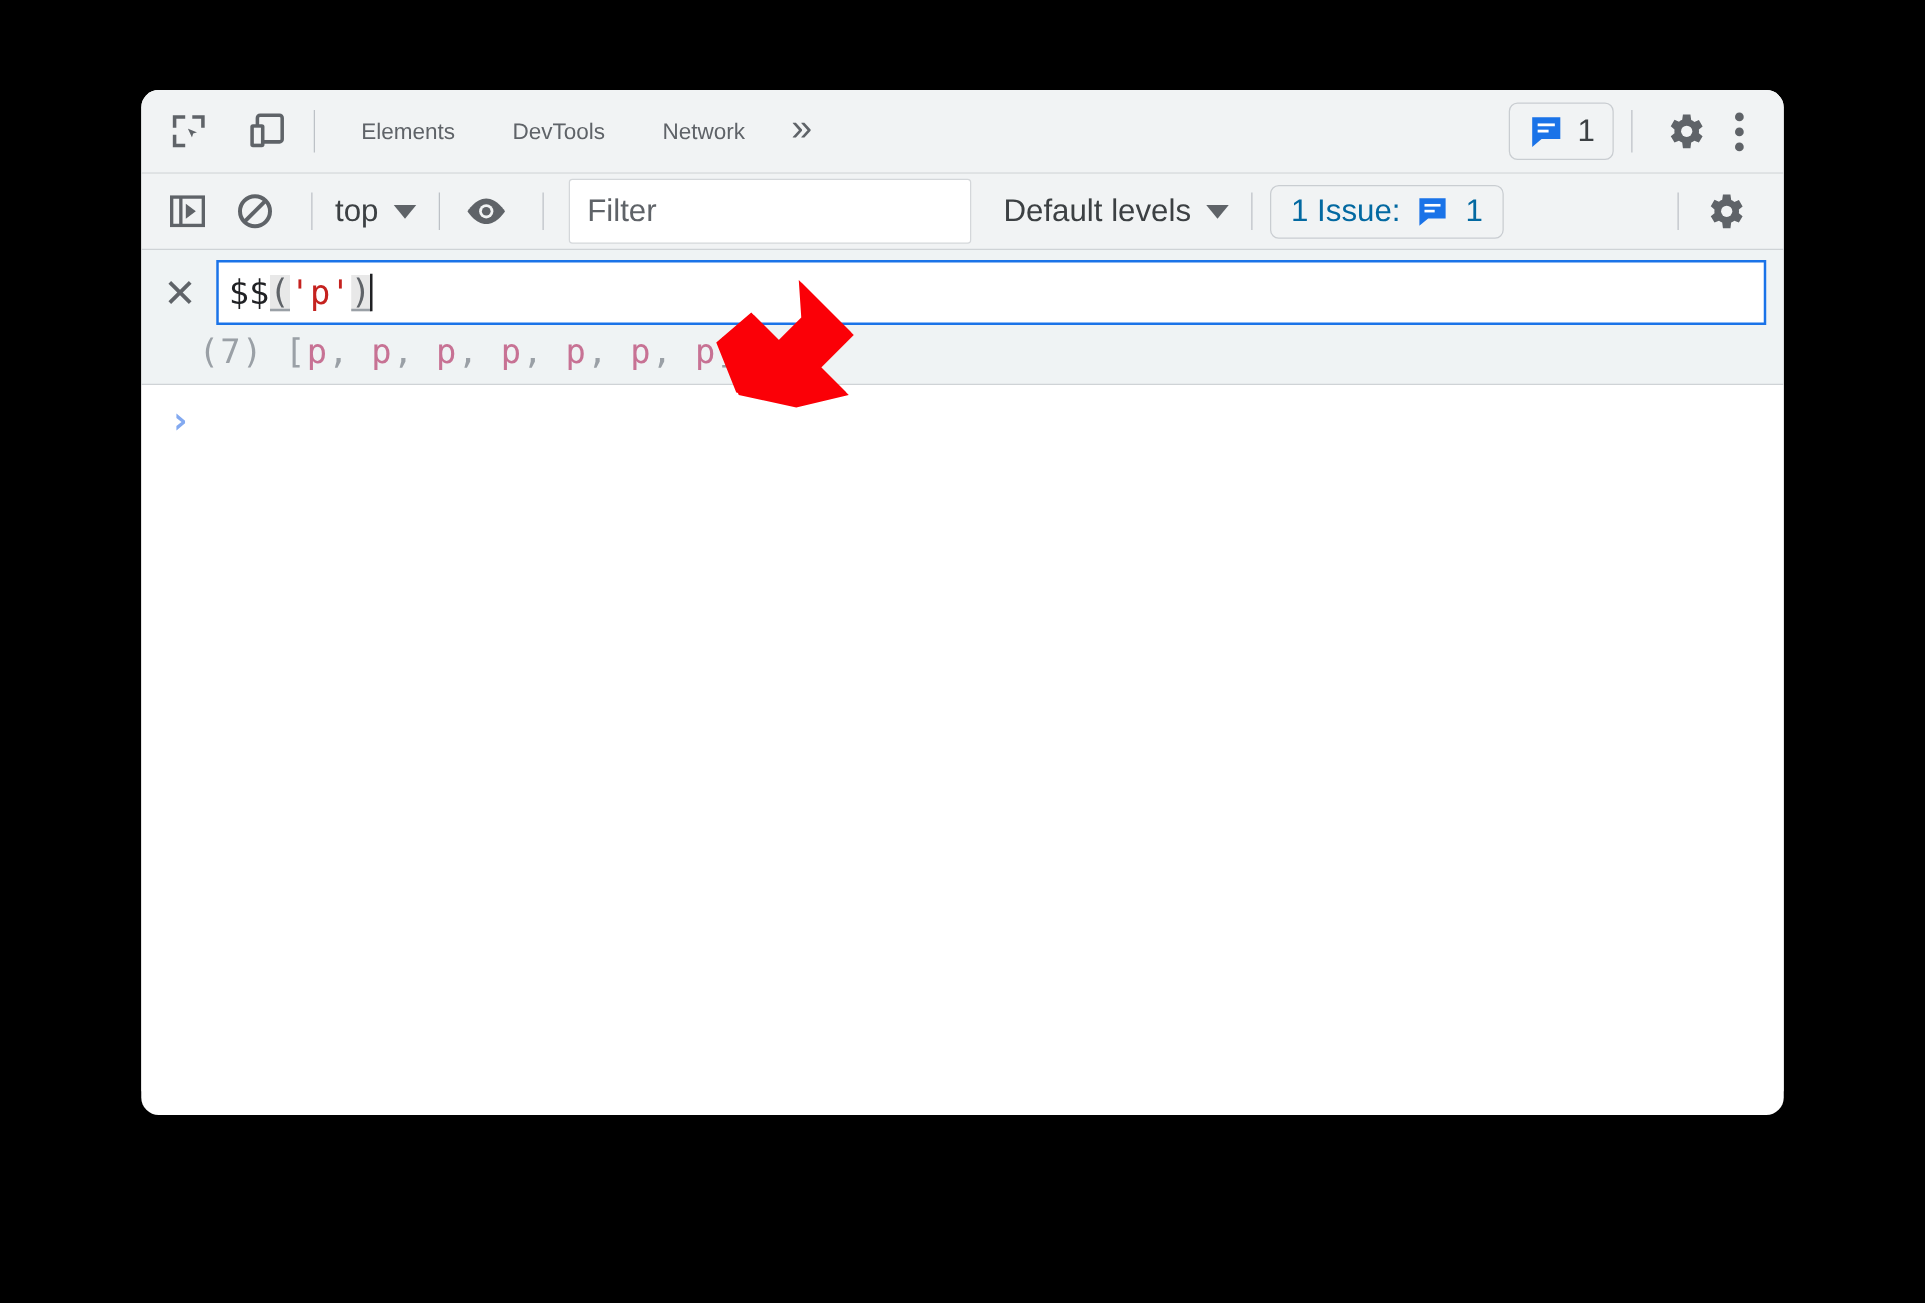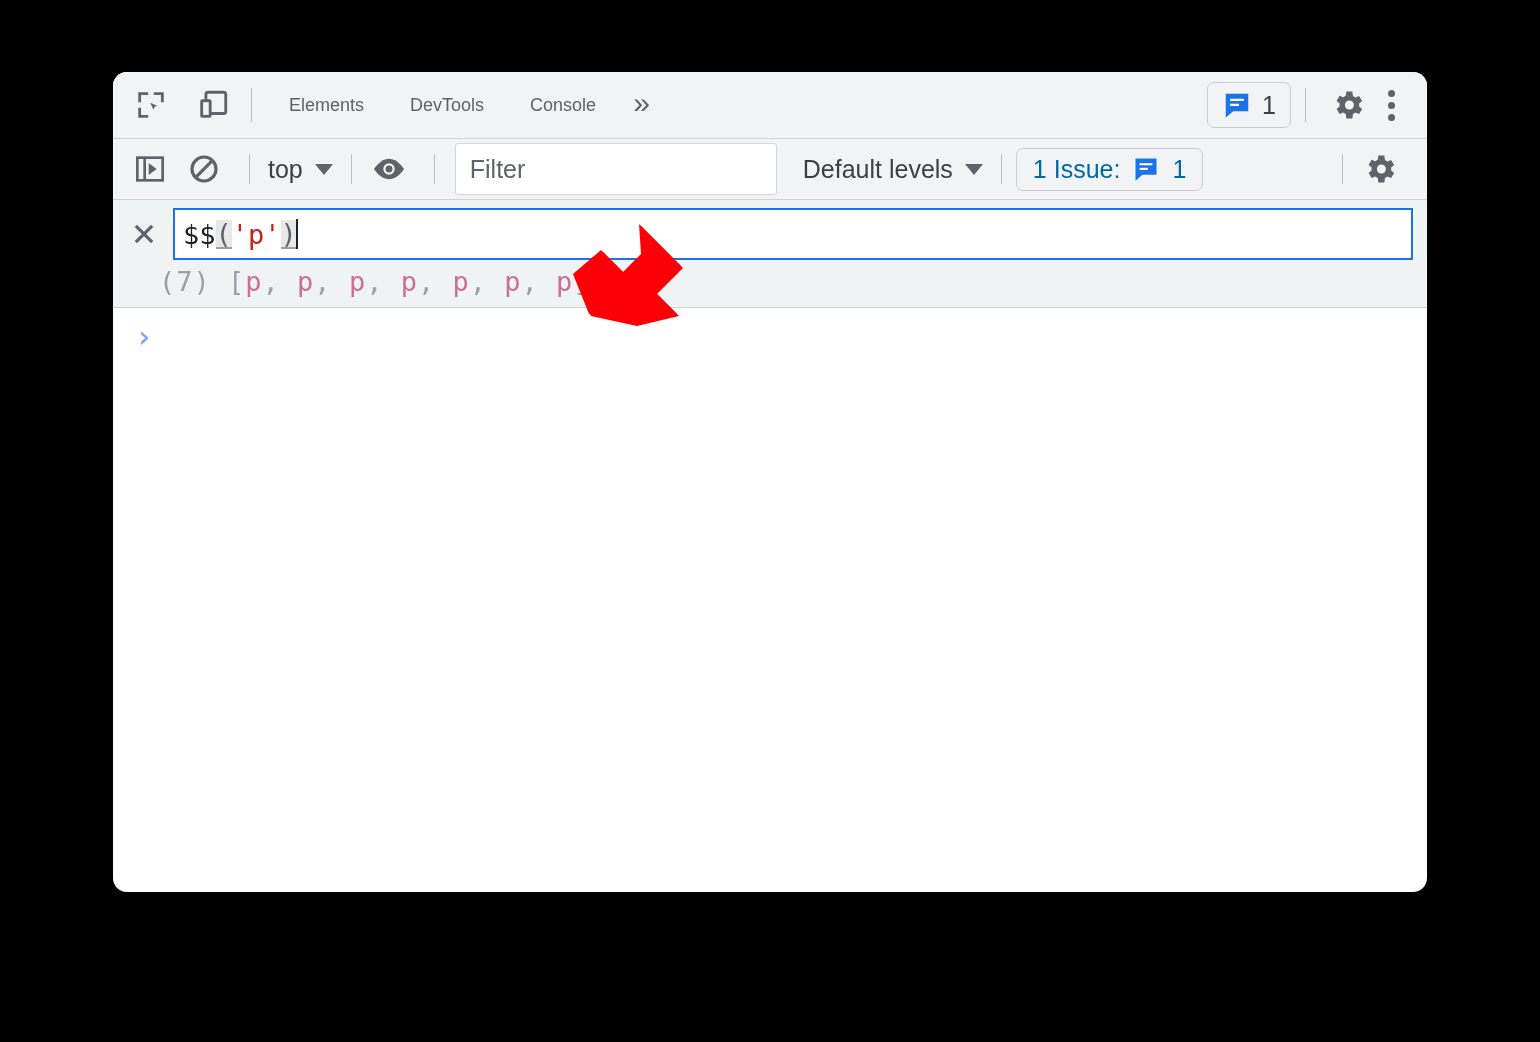--- a/index.html
+++ b/index.html
@@ -327,21 +327,21 @@
       <svg width="34" height="34" viewBox="0 0 24 24">
         <rect x="7" y="3" width="14" height="15" rx="1.5" fill="none" stroke="#5f6368" stroke-width="2"></rect>
         <rect x="3" y="8" width="8" height="13" rx="1.5" fill="#5f6368"></rect>
         <rect x="5" y="10" width="4" height="9" fill="#f1f3f4"></rect>
       </svg>
     </div>
     <div class="tb-sep"></div>
     <div class="main-tabs">
       <div class="main-tab">Elements</div>
       <div class="main-tab">DevTools</div>
-      <div class="main-tab">Console</div>
+      <div class="main-tab">Network</div>
       <div class="more-tabs">»</div>
     </div>
     <div class="tb-right">
       <div class="issues-chip">
         <svg width="30" height="30" viewBox="0 0 24 24">
           <path d="M3 3h18v14H9l-6 5V3z" fill="#1a73e8"></path>
           <rect x="6.5" y="7" width="11" height="1.8" fill="#ffffff"></rect>
           <rect x="6.5" y="11" width="7" height="1.8" fill="#ffffff"></rect>
         </svg>
         <span class="count">1</span>

